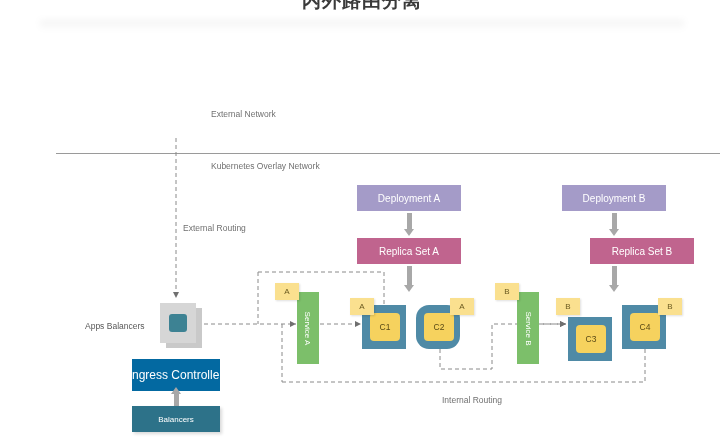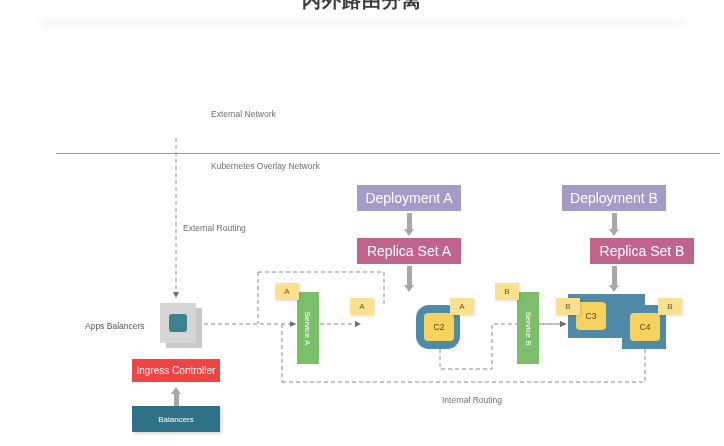--- a/index.html
+++ b/index.html
@@ -48,32 +48,32 @@
     background:#8f8f8f;border-radius:50%;
     box-shadow:2px 3px 4px rgba(0,0,0,0.20);
     display:flex;align-items:center;justify-content:center;
     color:#ffffff;font-size:8.5px;
   }
 
   
   .box{
     position:absolute;
     display:flex;align-items:center;justify-content:center;
-    color:#ffffff;font-size:14px;white-space:nowrap;
+    color:#ffffff;font-size:10px;white-space:nowrap;
   }
   .dep{background:#a49bc8;width:104px;height:26px;}
   .rs{background:#c0648e;width:104px;height:26px;}
   .depA{left:357px;top:185px;}
   .depB{left:562px;top:185px;}
   .rsA{left:357px;top:238px;}
   .rsB{left:562px;top:238px;margin-left:28px;}
 
   .ingctl{
-    left:132px;top:359px;width:88px;height:23px;background:#ef4444;
-    font-size:10px;color:#ffffff;
+    left:132px;top:359px;width:88px;height:32px;background:#0369a1;
+    font-size:12px;color:#ffffff;
   }
   .ingresses{
     left:132px;top:406px;width:88px;height:26px;background:#2d7289;
     font-size:8px;color:#ffffff;
     box-shadow:2px 2px 3px rgba(0,0,0,0.15);
   }
 
   
   .lbwrap{position:absolute;left:160px;top:303px;width:44px;height:46px;}
   .lb-back{position:absolute;left:6px;top:5px;width:36px;height:40px;background:#c9c9c9;}
@@ -95,21 +95,21 @@
   
   .pod{position:absolute;width:44px;height:44px;background:#4f8aa6;}
   .pod .inner{
     position:absolute;left:8px;top:8px;width:30px;height:28px;
     background:#f6d25e;border-radius:4px;
     display:flex;align-items:center;justify-content:center;
     color:#5a4a16;font-size:8.5px;
   }
   .podC1{left:362px;top:305px;}
   .podC2{left:416px;top:305px;border-radius:13px;}
-  .podC3{left:568px;top:294px;padding-left:33px;}
+  .podC3{left:568px;top:317px;}
   .podC4{left:622px;top:305px;}
 
   
   .tag{
     position:absolute;width:24px;height:17px;background:#fae08f;
     display:flex;align-items:center;justify-content:center;
     color:#6a5a20;font-size:8px;
     box-shadow:1px 1px 2px rgba(0,0,0,0.13);
   }
   .tagA1{left:275px;top:283px;}
@@ -240,20 +240,25 @@
       <div class="head"></div>
   </div>
 
   <div class="svc svcA">
     <span>Service A</span>
   </div>
   <div class="svc svcB">
     <span>Service B</span>
   </div>
 
+  <div class="pod podC1">
+    <div class="inner">
+      <span>C1</span>
+    </div>
+  </div>
   <div class="pod podC2">
     <div class="inner">
       <span>C2</span>
     </div>
   </div>
   <div class="pod podC3">
     <div class="inner">
       <span>C3</span>
     </div>
   </div>

